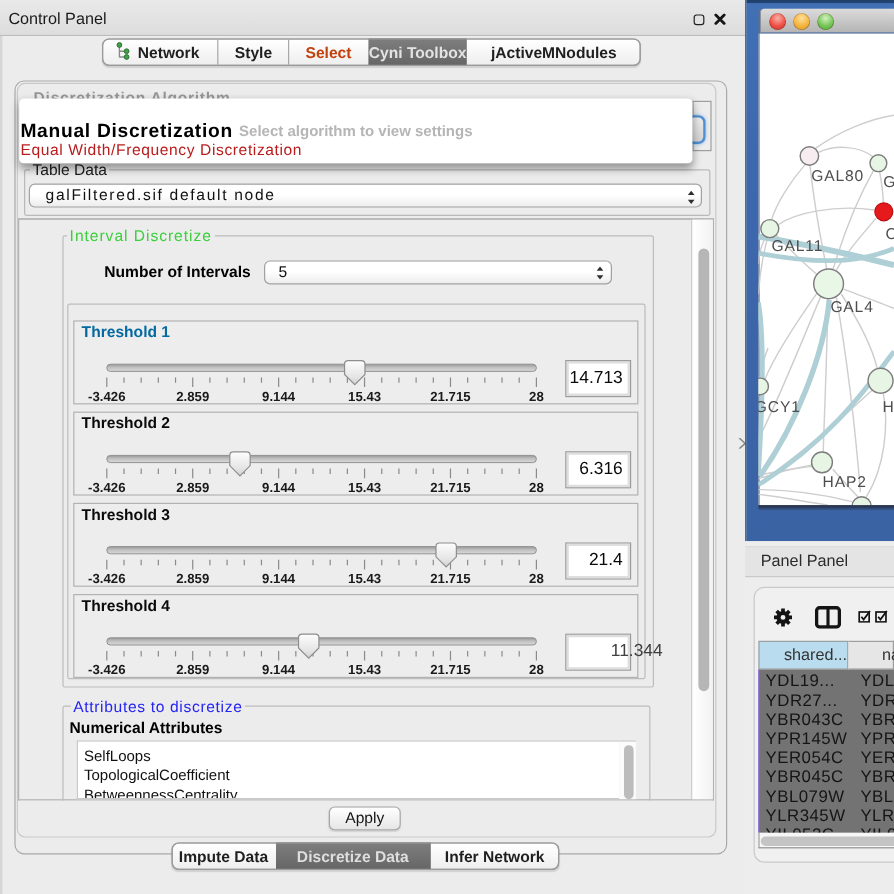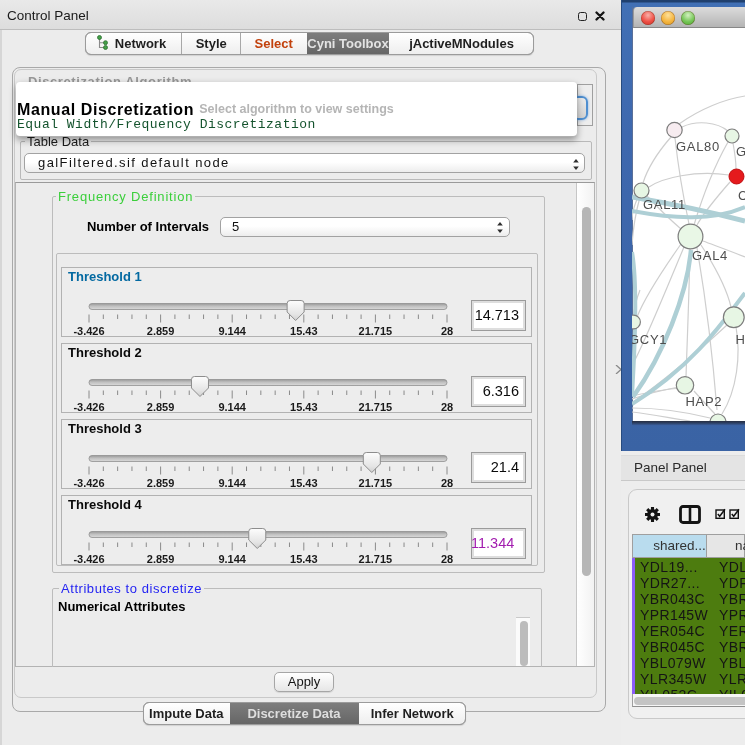--- a/index.html
+++ b/index.html
@@ -41,21 +41,21 @@
 <div class="abs grouplab" style="left:25px;top:134px;font-size:13px;color:#1c1c1c;">Table Data</div>
 <div class="abs combo" style="left:24px;top:153px;width:561px;height:20px;"></div>
 <div class="abs" style="left:38px;top:153px;height:20px;line-height:20px;font-size:13px;letter-spacing:1.4px;color:#111;">galFiltered.sif default node</div>
 <svg class="abs" style="left:573px;top:158.5px;" width="6" height="11" viewBox="0 0 6 11">
     <path d="M3 0 L5.8 3.6 L0.2 3.6 Z" fill="#2e2e2e"></path>
     <path d="M3 11 L5.8 7.4 L0.2 7.4 Z" fill="#2e2e2e"></path>
   </svg>
 <div class="abs" style="left:15px;top:182px;width:580px;height:485px;border:1px solid #b3b3b3;border-top-color:#9a9a9a;background:#ececec;"></div>
 <div class="abs" id="sp" style="left:15px;top:182px;width:580px;height:485px;overflow:hidden;">
 <div class="abs" style="left:37px;top:14px;width:493px;height:377px;border:1px solid #bcbcbc;border-radius:2px;"></div>
-<div class="abs grouplab" style="left:41px;top:7px;font-size:13px;letter-spacing:0.8px;color:#3bcf3b;">Frequency Definition</div>
+<div class="abs grouplab" style="left:41px;top:7px;font-size:13px;letter-spacing:0.8px;color:#3bcf3b;">Interval Discretize</div>
 <div class="abs" style="left:65px;top:34px;width:129px;height:21px;line-height:21px;text-align:right;font-size:13px;font-weight:bold;color:#000;">Number of Intervals</div>
 <div class="abs combo" style="left:205px;top:35px;width:290px;height:20px;"></div>
 <div class="abs" style="left:217px;top:35px;height:20px;line-height:20px;font-size:13px;color:#111;">5</div>
 <svg class="abs" style="left:482px;top:40px;" width="6" height="11" viewBox="0 0 6 11">
       <path d="M3 0 L5.8 3.6 L0.2 3.6 Z" fill="#2e2e2e"></path>
       <path d="M3 11 L5.8 7.4 L0.2 7.4 Z" fill="#2e2e2e"></path>
     </svg>
 <div class="abs" style="left:41px;top:71px;width:482px;height:313px;border:1px solid #bcbcbc;border-radius:2px;"></div>
 <div class="abs" style="left:46px;top:85px;width:471px;height:70px;border:1px solid #b2b2b2;background:#ededed;"></div>
 <div class="abs" style="left:53px;top:86.5px;font-size:13px;font-weight:bold;color:#0369a1;">Threshold 1</div>
@@ -109,59 +109,62 @@
 <path d="M9.00 18.5 v8 M23.32 18.5 v4.5 M37.64 18.5 v4.5 M51.96 18.5 v4.5 M66.28 18.5 v4.5 M80.60 18.5 v8 M94.92 18.5 v4.5 M109.24 18.5 v4.5 M123.56 18.5 v4.5 M137.88 18.5 v4.5 M152.20 18.5 v8 M166.52 18.5 v4.5 M180.84 18.5 v4.5 M195.16 18.5 v4.5 M209.48 18.5 v4.5 M223.80 18.5 v8 M238.12 18.5 v4.5 M252.44 18.5 v4.5 M266.76 18.5 v4.5 M281.08 18.5 v4.5 M295.40 18.5 v8 M309.72 18.5 v4.5 M324.04 18.5 v4.5 M338.36 18.5 v4.5 M352.68 18.5 v4.5 M367.00 18.5 v8" stroke="#8a8a8a" stroke-width="1"></path>
 <path d="M168.76 16 L168.76 7.5 Q168.76 4.5 171.76 4.5 L182.76 4.5 Q185.76 4.5 185.76 7.5 L185.76 16 L177.26 24.5 Z" fill="url(#thm)" stroke="#8d8d8d" stroke-width="1"></path>
 </svg>
 <div class="abs" style="left:44px;top:370.5px;width:60px;text-align:center;font-size:11px;font-weight:bold;color:#1a1a1a;">-3.426</div>
 <div class="abs" style="left:115.6px;top:370.5px;width:60px;text-align:center;font-size:11px;font-weight:bold;color:#1a1a1a;">2.859</div>
 <div class="abs" style="left:187.2px;top:370.5px;width:60px;text-align:center;font-size:11px;font-weight:bold;color:#1a1a1a;">9.144</div>
 <div class="abs" style="left:258.8px;top:370.5px;width:60px;text-align:center;font-size:11px;font-weight:bold;color:#1a1a1a;">15.43</div>
 <div class="abs" style="left:330.4px;top:370.5px;width:60px;text-align:center;font-size:11px;font-weight:bold;color:#1a1a1a;">21.715</div>
 <div class="abs" style="left:402.0px;top:370.5px;width:60px;text-align:center;font-size:11px;font-weight:bold;color:#1a1a1a;">28</div>
 <div class="abs" style="left:456px;top:346px;width:55px;height:31px;background:#fff;border:1px solid #9b9b9b;box-shadow:inset 0 0 0 2px #dedede;"></div>
-<div class="abs" style="left:456px;top:346px;width:48px;height:31px;line-height:30px;text-align:left;font-size:14.5px;color:#a21caf;">11.344</div>
+<div class="abs" style="left:456px;top:346px;width:48px;height:31px;line-height:30px;text-align:left;font-size:14.5px;color:#404040;padding-left:38px;">11.344</div>
 <svg width="0" height="0" style="position:absolute">
       <defs>
 <linearGradient id="trk" x1="0" y1="0" x2="0" y2="1">
           <stop offset="0" stop-color="#989898"></stop>
           <stop offset="0.45" stop-color="#c0c0c0"></stop>
           <stop offset="1" stop-color="#dadada"></stop>
         </linearGradient>
 <linearGradient id="thm" x1="0" y1="0" x2="0" y2="1">
           <stop offset="0" stop-color="#fdfdfd"></stop>
           <stop offset="0.7" stop-color="#e4e4e4"></stop>
           <stop offset="1" stop-color="#cfcfcf"></stop>
         </linearGradient>
 </defs>
     </svg>
 <div class="abs" style="left:37px;top:406px;width:490px;height:90px;border:1px solid #bcbcbc;border-radius:2px;"></div>
 <div class="abs grouplab" style="left:44px;top:399px;font-size:13px;letter-spacing:0.55px;color:#2525f2;">Attributes to discretize</div>
 <div class="abs" style="left:43px;top:417px;font-size:13px;font-weight:bold;color:#000;">Numerical Attributes</div>
+<div class="abs" style="left:49px;top:435px;width:452px;height:49px;background:#fff;border:1px solid #c9c9c9;border-right:none;overflow:hidden;">
+      <div style="padding:3.5px 0 0 5px;font-size:12.5px;line-height:16.7px;color:#111;">SelfLoops<br>TopologicalCoefficient<br>BetweennessCentrality</div>
+    </div>
 <div class="abs" style="left:501px;top:435px;width:14px;height:49px;background:#fbfbfb;border-top:1px solid #c9c9c9;"></div>
 <div class="abs" style="left:504.5px;top:439px;width:8px;height:45px;border-radius:4px;background:#bcbcbc;"></div>
 </div>
 <div class="abs" style="left:576px;top:183px;width:1px;height:483px;background:#c6c6c6;"></div>
 <div class="abs" style="left:577px;top:183px;width:17px;height:483px;background:linear-gradient(90deg,#ffffff,#f2f2f2);"></div>
 <div class="abs" style="left:581.5px;top:207px;width:9.5px;height:369px;border-radius:5px;background:#b6b6b6;"></div>
 <div class="abs" style="left:274px;top:672px;width:60px;height:20px;border:1px solid #a6a6a6;border-radius:5px;background:linear-gradient(#ffffff,#e6e6e6);box-shadow:0 1px 1px rgba(0,0,0,0.1);"></div>
 <div class="abs" style="left:274px;top:672px;width:60px;height:20px;line-height:20px;text-align:center;font-size:13px;color:#141414;">Apply</div>
 <div class="abs" style="left:143px;top:702px;width:323px;height:23px;border:1px solid #9b9b9b;border-radius:6px;background:linear-gradient(#ffffff,#eeeeee);overflow:hidden;box-shadow:0 1px 1px rgba(0,0,0,0.12);"></div>
 <div class="abs" style="left:143px;top:702px;width:86.5px;height:23px;line-height:23px;text-align:center;font-size:13px;font-weight:bold;color:#1f1f1f;">Impute Data</div>
 <div class="abs" style="left:229.5px;top:702px;width:129.0px;height:23px;background:linear-gradient(#7e7e7e,#656565);"></div>
 <div class="abs" style="left:229.5px;top:702px;width:129.0px;height:23px;line-height:23px;text-align:center;font-size:13px;font-weight:bold;color:#dedede;">Discretize Data</div>
 <div class="abs" style="left:358.5px;top:702px;width:107.5px;height:23px;line-height:23px;text-align:center;font-size:13px;font-weight:bold;color:#1f1f1f;">Infer Network</div>
 <div class="abs" style="left:143px;top:702px;width:323px;height:23px;border:1px solid #9b9b9b;border-radius:6px;pointer-events:none;"></div>
 <svg class="abs" style="left:614px;top:365px;" width="8" height="9" viewBox="0 0 8 9">
     <path d="M2 0 L7 4.5 L2 9" fill="none" stroke="#8a8a8a" stroke-width="1.3"></path>
   </svg>
 <div class="abs" style="left:16px;top:82px;width:561px;height:55px;background:#fff;border-radius:4px;border-bottom:1px solid #b0b0b0;box-shadow:0 3px 7px rgba(0,0,0,0.38);"></div>
 <div class="abs" style="left:16px;top:86px;width:561px;text-align:center;font-size:12.5px;color:#b5b5b5;font-weight:bold;margin-top:16px;">Select algorithm to view settings</div>
 <div class="abs" style="left:17px;top:101px;font-size:16px;letter-spacing:0.6px;font-weight:bold;color:#000;">Manual Discretization</div>
-<div class="abs" style="left:17px;top:117px;font-size:13px;letter-spacing:0.5px;color:#14532d;font-family:Liberation Mono, monospace;">Equal Width/Frequency Discretization</div>
+<div class="abs" style="left:17px;top:117px;font-size:13px;letter-spacing:0.5px;color:#b91c1c;">Equal Width/Frequency Discretization</div>
 <div class="abs" style="left:621px;top:0;width:124px;height:451px;background:linear-gradient(#20406e,#20406e 2px,#4170b5 3px,#3e68ae 30%,#3a63a4);border-left:1px solid #274b7f;"></div>
 <div class="abs" style="left:633px;top:7px;width:112px;height:21px;background:linear-gradient(#dcdcdc,#b4b4b4);border-bottom:1px solid #878787;border-left:1px solid #999;border-top-left-radius:4px;"></div>
 <div class="abs" style="left:641px;top:10.5px;width:14px;height:14px;border-radius:50%;background:radial-gradient(circle at 50% 30%, #f9b0a8, #ee4f44 55%, #c62f24);box-shadow:inset 0 0 0 0.5px rgba(90,40,20,0.45);"></div>
 <div class="abs" style="left:661px;top:10.5px;width:14px;height:14px;border-radius:50%;background:radial-gradient(circle at 50% 30%, #fde09a, #f4b43e 55%, #d3951f);box-shadow:inset 0 0 0 0.5px rgba(90,40,20,0.45);"></div>
 <div class="abs" style="left:681px;top:10.5px;width:14px;height:14px;border-radius:50%;background:radial-gradient(circle at 50% 30%, #d2f0bf, #74c556 55%, #49a32c);box-shadow:inset 0 0 0 0.5px rgba(90,40,20,0.45);"></div>
 <div class="abs" style="left:632px;top:28px;width:113px;height:393px;background:#fff;"></div>
 <div class="abs" style="left:632px;top:7px;width:1px;height:414px;background:#5a7099;"></div>
 <svg class="abs" style="left:632px;top:28px;" width="113" height="393" viewBox="632 28 113 393">
     <path d="M679 124 C700 109 725 99 745 96" stroke="#cecece" stroke-width="1.2" fill="none"></path>
     <path d="M682 127 C697 120 717 122 728 131" stroke="#cecece" stroke-width="1.2" fill="none"></path>
@@ -232,21 +235,21 @@
     <path d="M2.8 6 L4.7 8.3 L10 1.2" fill="none" stroke="#111" stroke-width="1.5"></path>
   </svg>
 <svg class="abs" style="left:728.5px;top:507.5px;" width="11" height="11" viewBox="0 0 11 11">
     <rect x="1" y="2" width="8.3" height="8.3" fill="none" stroke="#111" stroke-width="1.4"></rect>
     <path d="M2.8 6 L4.7 8.3 L10 1.2" fill="none" stroke="#111" stroke-width="1.5"></path>
   </svg>
 <div class="abs" style="left:632px;top:534px;width:75px;height:24px;background:#b9dcee;border:1px solid #9f9f9f;"></div>
 <div class="abs" style="left:707px;top:534px;width:38px;height:24px;background:#e6e6e6;border:1px solid #9f9f9f;border-left:none;"></div>
 <div class="abs" style="left:642px;top:534px;width:75px;height:24px;line-height:24px;text-align:center;font-size:13.5px;color:#333;">shared...</div>
 <div class="abs" style="left:735px;top:534px;width:40px;height:24px;line-height:24px;font-size:13.5px;color:#333;overflow:hidden;">name</div>
-<div class="abs" style="left:632px;top:558px;width:113px;height:135.5px;background:#4d7c0f;overflow:hidden;border-left:3px solid #8b5cf6;">
+<div class="abs" style="left:632px;top:558px;width:113px;height:135.5px;background:#737373;overflow:hidden;border-left:1px solid #8b5cf6;">
 <div class="abs" style="left:5px;top:1px;width:75px;height:16px;line-height:16px;font-size:14px;letter-spacing:0.4px;color:#151515;">YDL19...</div>
 <div class="abs" style="left:84px;top:1px;width:29px;height:16px;line-height:16px;font-size:14px;letter-spacing:0.4px;color:#151515;overflow:hidden;">YDL194W</div>
 <div class="abs" style="left:5px;top:17px;width:75px;height:16px;line-height:16px;font-size:14px;letter-spacing:0.4px;color:#151515;">YDR27...</div>
 <div class="abs" style="left:84px;top:17px;width:29px;height:16px;line-height:16px;font-size:14px;letter-spacing:0.4px;color:#151515;overflow:hidden;">YDR277C</div>
 <div class="abs" style="left:5px;top:33px;width:75px;height:16px;line-height:16px;font-size:14px;letter-spacing:0.4px;color:#151515;">YBR043C</div>
 <div class="abs" style="left:84px;top:33px;width:29px;height:16px;line-height:16px;font-size:14px;letter-spacing:0.4px;color:#151515;overflow:hidden;">YBR043C</div>
 <div class="abs" style="left:5px;top:49px;width:75px;height:16px;line-height:16px;font-size:14px;letter-spacing:0.4px;color:#151515;">YPR145W</div>
 <div class="abs" style="left:84px;top:49px;width:29px;height:16px;line-height:16px;font-size:14px;letter-spacing:0.4px;color:#151515;overflow:hidden;">YPR145W</div>
 <div class="abs" style="left:5px;top:65px;width:75px;height:16px;line-height:16px;font-size:14px;letter-spacing:0.4px;color:#151515;">YER054C</div>
 <div class="abs" style="left:84px;top:65px;width:29px;height:16px;line-height:16px;font-size:14px;letter-spacing:0.4px;color:#151515;overflow:hidden;">YER054C</div>

